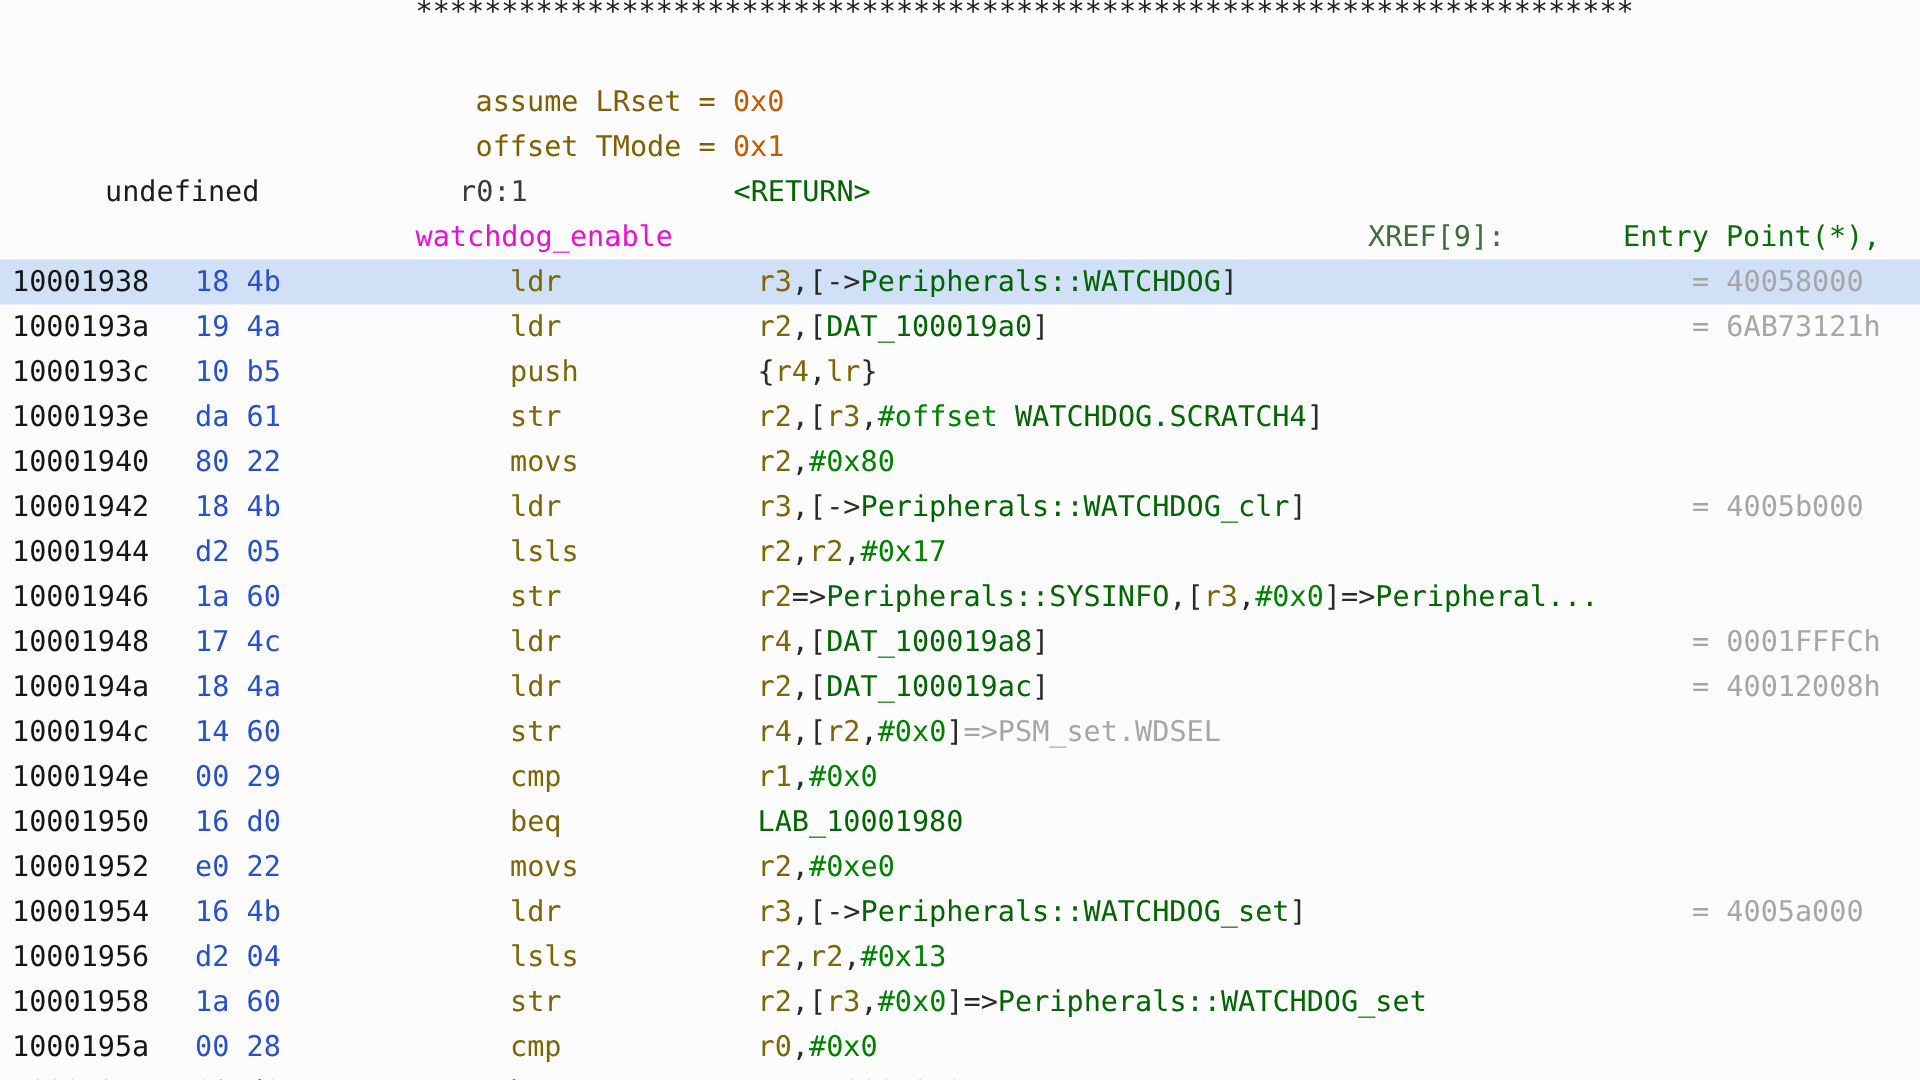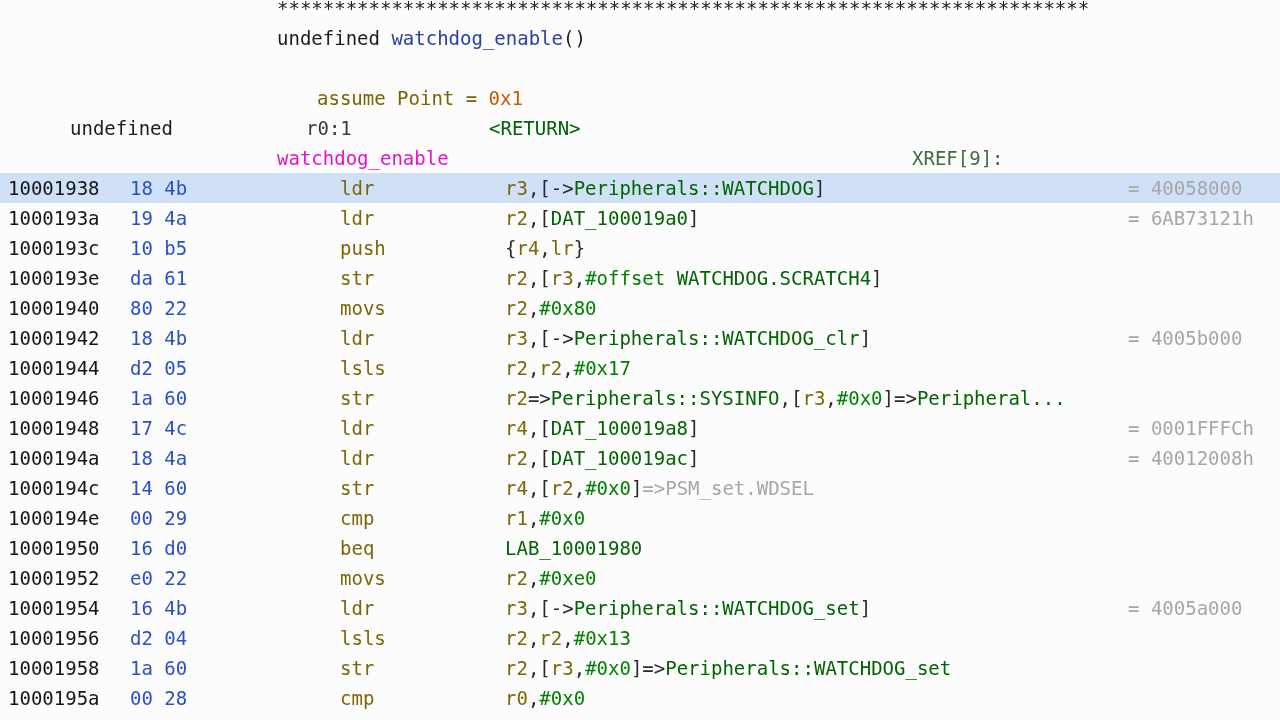--- a/index.html
+++ b/index.html
@@ -37,38 +37,39 @@
 <body style="background: rgb(252, 252, 252);">
 
 <div class="listing">
 
   
   <div class="line" style="top:-7px">
     <span class="cell c-plate" style="left:277px">***********************************************************************</span>
   </div>
 
   
-  <div class="line" style="top:23px">
-    <span class="cell" style="left:277px"><span class="c-dark">undefined </span><span class="c-func">watchdog_enable</span><span class="c-dark">()</span></span>
-  </div>
 
   
+  <div class="line" style="top:53px">
+    <span class="cell" style="left:317px"><span class="c-assume">assume LRset = </span><span class="c-assumeval">0x0</span></span>
+  </div>
   <div class="line" style="top:83px">
-    <span class="cell" style="left:317px"><span class="c-assume">assume Point = </span><span class="c-assumeval">0x1</span></span>
+    <span class="cell" style="left:317px"><span class="c-assume">offset TMode = </span><span class="c-assumeval">0x1</span></span>
   </div>
 
   
   <div class="line" style="top:113px">
     <span class="cell c-dark" style="left:70px">undefined</span>
     <span class="cell c-storage" style="left:306px">r0:1</span>
     <span class="cell c-return" style="left:489px">&lt;RETURN&gt;</span>
   </div>
 
   
   <div class="line" style="top:143px">
     <span class="cell c-entry" style="left:277px">watchdog_enable</span>
     <span class="cell c-xrefh" style="left:912px">XREF[9]:</span>
+    <span class="cell c-xref" style="left:1082px">Entry Point(*),</span>
   </div>
 
   
   <div id="listing-rows"><div class="row" style="top: 173px; background: rgb(208, 225, 247);"><span class="cell" style="left: 8px; color: rgb(21, 21, 21);">10001938</span><span class="cell" style="left: 130px; color: rgb(41, 80, 200);">18 4b</span><span class="cell" style="left: 340px; color: rgb(125, 102, 8);">ldr</span><span class="cell" style="left: 505px;"><span style="color: rgb(125, 102, 8);">r3</span><span style="color: rgb(42, 42, 42);">,[-&gt;</span><span style="color: rgb(0, 100, 0);">Peripherals::WATCHDOG</span><span style="color: rgb(42, 42, 42);">]</span></span><span class="cell" style="left: 1128px; color: rgb(166, 166, 166);">= 40058000</span></div><div class="row" style="top: 203px;"><span class="cell" style="left: 8px; color: rgb(21, 21, 21);">1000193a</span><span class="cell" style="left: 130px; color: rgb(41, 80, 200);">19 4a</span><span class="cell" style="left: 340px; color: rgb(125, 102, 8);">ldr</span><span class="cell" style="left: 505px;"><span style="color: rgb(125, 102, 8);">r2</span><span style="color: rgb(42, 42, 42);">,[</span><span style="color: rgb(0, 100, 0);">DAT_100019a0</span><span style="color: rgb(42, 42, 42);">]</span></span><span class="cell" style="left: 1128px; color: rgb(166, 166, 166);">= 6AB73121h</span></div><div class="row" style="top: 233px;"><span class="cell" style="left: 8px; color: rgb(21, 21, 21);">1000193c</span><span class="cell" style="left: 130px; color: rgb(41, 80, 200);">10 b5</span><span class="cell" style="left: 340px; color: rgb(125, 102, 8);">push</span><span class="cell" style="left: 505px;"><span style="color: rgb(42, 42, 42);">{</span><span style="color: rgb(125, 102, 8);">r4</span><span style="color: rgb(42, 42, 42);">,</span><span style="color: rgb(125, 102, 8);">lr</span><span style="color: rgb(42, 42, 42);">}</span></span></div><div class="row" style="top: 263px;"><span class="cell" style="left: 8px; color: rgb(21, 21, 21);">1000193e</span><span class="cell" style="left: 130px; color: rgb(41, 80, 200);">da 61</span><span class="cell" style="left: 340px; color: rgb(125, 102, 8);">str</span><span class="cell" style="left: 505px;"><span style="color: rgb(125, 102, 8);">r2</span><span style="color: rgb(42, 42, 42);">,[</span><span style="color: rgb(125, 102, 8);">r3</span><span style="color: rgb(42, 42, 42);">,</span><span style="color: rgb(0, 128, 0);">#offset </span><span style="color: rgb(0, 100, 0);">WATCHDOG.SCRATCH4</span><span style="color: rgb(42, 42, 42);">]</span></span></div><div class="row" style="top: 293px;"><span class="cell" style="left: 8px; color: rgb(21, 21, 21);">10001940</span><span class="cell" style="left: 130px; color: rgb(41, 80, 200);">80 22</span><span class="cell" style="left: 340px; color: rgb(125, 102, 8);">movs</span><span class="cell" style="left: 505px;"><span style="color: rgb(125, 102, 8);">r2</span><span style="color: rgb(42, 42, 42);">,</span><span style="color: rgb(0, 128, 0);">#0x80</span></span></div><div class="row" style="top: 323px;"><span class="cell" style="left: 8px; color: rgb(21, 21, 21);">10001942</span><span class="cell" style="left: 130px; color: rgb(41, 80, 200);">18 4b</span><span class="cell" style="left: 340px; color: rgb(125, 102, 8);">ldr</span><span class="cell" style="left: 505px;"><span style="color: rgb(125, 102, 8);">r3</span><span style="color: rgb(42, 42, 42);">,[-&gt;</span><span style="color: rgb(0, 100, 0);">Peripherals::WATCHDOG_clr</span><span style="color: rgb(42, 42, 42);">]</span></span><span class="cell" style="left: 1128px; color: rgb(166, 166, 166);">= 4005b000</span></div><div class="row" style="top: 353px;"><span class="cell" style="left: 8px; color: rgb(21, 21, 21);">10001944</span><span class="cell" style="left: 130px; color: rgb(41, 80, 200);">d2 05</span><span class="cell" style="left: 340px; color: rgb(125, 102, 8);">lsls</span><span class="cell" style="left: 505px;"><span style="color: rgb(125, 102, 8);">r2</span><span style="color: rgb(42, 42, 42);">,</span><span style="color: rgb(125, 102, 8);">r2</span><span style="color: rgb(42, 42, 42);">,</span><span style="color: rgb(0, 128, 0);">#0x17</span></span></div><div class="row" style="top: 383px;"><span class="cell" style="left: 8px; color: rgb(21, 21, 21);">10001946</span><span class="cell" style="left: 130px; color: rgb(41, 80, 200);">1a 60</span><span class="cell" style="left: 340px; color: rgb(125, 102, 8);">str</span><span class="cell" style="left: 505px;"><span style="color: rgb(125, 102, 8);">r2</span><span style="color: rgb(42, 42, 42);">=&gt;</span><span style="color: rgb(0, 100, 0);">Peripherals::SYSINFO</span><span style="color: rgb(42, 42, 42);">,[</span><span style="color: rgb(125, 102, 8);">r3</span><span style="color: rgb(42, 42, 42);">,</span><span style="color: rgb(0, 128, 0);">#0x0</span><span style="color: rgb(42, 42, 42);">]</span><span style="color: rgb(42, 42, 42);">=&gt;</span><span style="color: rgb(0, 100, 0);">Peripheral...</span></span></div><div class="row" style="top: 413px;"><span class="cell" style="left: 8px; color: rgb(21, 21, 21);">10001948</span><span class="cell" style="left: 130px; color: rgb(41, 80, 200);">17 4c</span><span class="cell" style="left: 340px; color: rgb(125, 102, 8);">ldr</span><span class="cell" style="left: 505px;"><span style="color: rgb(125, 102, 8);">r4</span><span style="color: rgb(42, 42, 42);">,[</span><span style="color: rgb(0, 100, 0);">DAT_100019a8</span><span style="color: rgb(42, 42, 42);">]</span></span><span class="cell" style="left: 1128px; color: rgb(166, 166, 166);">= 0001FFFCh</span></div><div class="row" style="top: 443px;"><span class="cell" style="left: 8px; color: rgb(21, 21, 21);">1000194a</span><span class="cell" style="left: 130px; color: rgb(41, 80, 200);">18 4a</span><span class="cell" style="left: 340px; color: rgb(125, 102, 8);">ldr</span><span class="cell" style="left: 505px;"><span style="color: rgb(125, 102, 8);">r2</span><span style="color: rgb(42, 42, 42);">,[</span><span style="color: rgb(0, 100, 0);">DAT_100019ac</span><span style="color: rgb(42, 42, 42);">]</span></span><span class="cell" style="left: 1128px; color: rgb(166, 166, 166);">= 40012008h</span></div><div class="row" style="top: 473px;"><span class="cell" style="left: 8px; color: rgb(21, 21, 21);">1000194c</span><span class="cell" style="left: 130px; color: rgb(41, 80, 200);">14 60</span><span class="cell" style="left: 340px; color: rgb(125, 102, 8);">str</span><span class="cell" style="left: 505px;"><span style="color: rgb(125, 102, 8);">r4</span><span style="color: rgb(42, 42, 42);">,[</span><span style="color: rgb(125, 102, 8);">r2</span><span style="color: rgb(42, 42, 42);">,</span><span style="color: rgb(0, 128, 0);">#0x0</span><span style="color: rgb(42, 42, 42);">]</span><span style="color: rgb(166, 166, 166);">=&gt;PSM_set.WDSEL</span></span></div><div class="row" style="top: 503px;"><span class="cell" style="left: 8px; color: rgb(21, 21, 21);">1000194e</span><span class="cell" style="left: 130px; color: rgb(41, 80, 200);">00 29</span><span class="cell" style="left: 340px; color: rgb(125, 102, 8);">cmp</span><span class="cell" style="left: 505px;"><span style="color: rgb(125, 102, 8);">r1</span><span style="color: rgb(42, 42, 42);">,</span><span style="color: rgb(0, 128, 0);">#0x0</span></span></div><div class="row" style="top: 533px;"><span class="cell" style="left: 8px; color: rgb(21, 21, 21);">10001950</span><span class="cell" style="left: 130px; color: rgb(41, 80, 200);">16 d0</span><span class="cell" style="left: 340px; color: rgb(125, 102, 8);">beq</span><span class="cell" style="left: 505px;"><span style="color: rgb(0, 100, 0);">LAB_10001980</span></span></div><div class="row" style="top: 563px;"><span class="cell" style="left: 8px; color: rgb(21, 21, 21);">10001952</span><span class="cell" style="left: 130px; color: rgb(41, 80, 200);">e0 22</span><span class="cell" style="left: 340px; color: rgb(125, 102, 8);">movs</span><span class="cell" style="left: 505px;"><span style="color: rgb(125, 102, 8);">r2</span><span style="color: rgb(42, 42, 42);">,</span><span style="color: rgb(0, 128, 0);">#0xe0</span></span></div><div class="row" style="top: 593px;"><span class="cell" style="left: 8px; color: rgb(21, 21, 21);">10001954</span><span class="cell" style="left: 130px; color: rgb(41, 80, 200);">16 4b</span><span class="cell" style="left: 340px; color: rgb(125, 102, 8);">ldr</span><span class="cell" style="left: 505px;"><span style="color: rgb(125, 102, 8);">r3</span><span style="color: rgb(42, 42, 42);">,[-&gt;</span><span style="color: rgb(0, 100, 0);">Peripherals::WATCHDOG_set</span><span style="color: rgb(42, 42, 42);">]</span></span><span class="cell" style="left: 1128px; color: rgb(166, 166, 166);">= 4005a000</span></div><div class="row" style="top: 623px;"><span class="cell" style="left: 8px; color: rgb(21, 21, 21);">10001956</span><span class="cell" style="left: 130px; color: rgb(41, 80, 200);">d2 04</span><span class="cell" style="left: 340px; color: rgb(125, 102, 8);">lsls</span><span class="cell" style="left: 505px;"><span style="color: rgb(125, 102, 8);">r2</span><span style="color: rgb(42, 42, 42);">,</span><span style="color: rgb(125, 102, 8);">r2</span><span style="color: rgb(42, 42, 42);">,</span><span style="color: rgb(0, 128, 0);">#0x13</span></span></div><div class="row" style="top: 653px;"><span class="cell" style="left: 8px; color: rgb(21, 21, 21);">10001958</span><span class="cell" style="left: 130px; color: rgb(41, 80, 200);">1a 60</span><span class="cell" style="left: 340px; color: rgb(125, 102, 8);">str</span><span class="cell" style="left: 505px;"><span style="color: rgb(125, 102, 8);">r2</span><span style="color: rgb(42, 42, 42);">,[</span><span style="color: rgb(125, 102, 8);">r3</span><span style="color: rgb(42, 42, 42);">,</span><span style="color: rgb(0, 128, 0);">#0x0</span><span style="color: rgb(42, 42, 42);">]</span><span style="color: rgb(42, 42, 42);">=&gt;</span><span style="color: rgb(0, 100, 0);">Peripherals::WATCHDOG_set</span></span></div><div class="row" style="top: 683px;"><span class="cell" style="left: 8px; color: rgb(21, 21, 21);">1000195a</span><span class="cell" style="left: 130px; color: rgb(41, 80, 200);">00 28</span><span class="cell" style="left: 340px; color: rgb(125, 102, 8);">cmp</span><span class="cell" style="left: 505px;"><span style="color: rgb(125, 102, 8);">r0</span><span style="color: rgb(42, 42, 42);">,</span><span style="color: rgb(0, 128, 0);">#0x0</span></span></div><div class="row" style="top: 713px;"><span class="cell" style="left: 8px; color: rgb(21, 21, 21);">1000195c</span><span class="cell" style="left: 130px; color: rgb(41, 80, 200);">08 d0</span><span class="cell" style="left: 340px; color: rgb(125, 102, 8);">beq</span><span class="cell" style="left: 505px;"><span style="color: rgb(0, 100, 0);">LAB_10001970</span></span></div></div>
 
 </div>
 
 </body></html>

